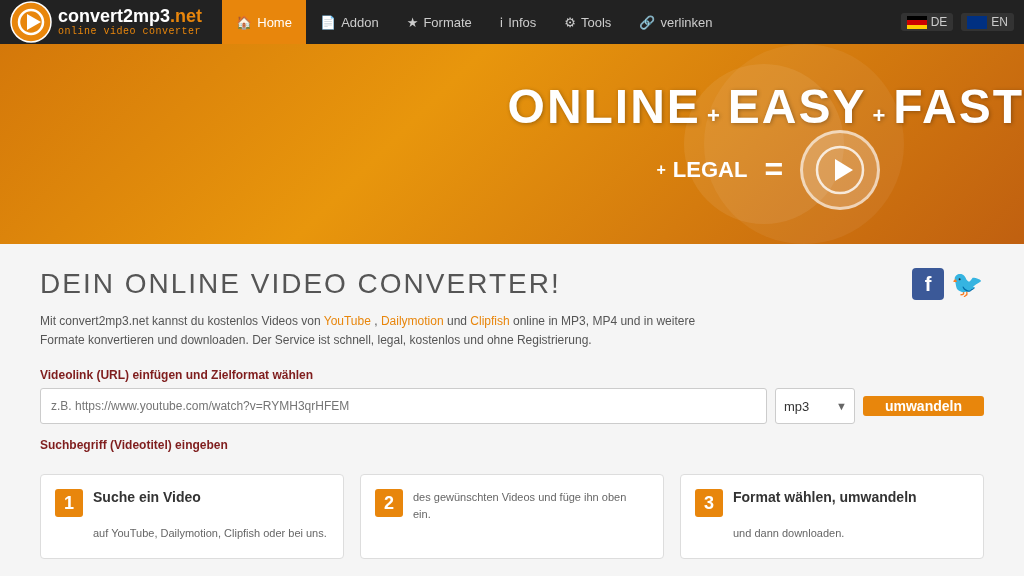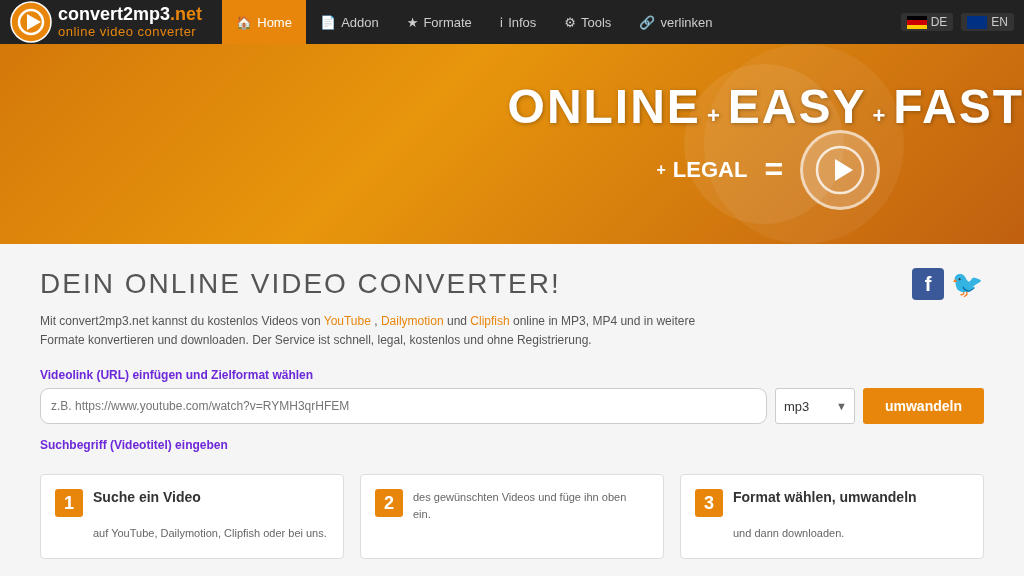--- a/index.html
+++ b/index.html
@@ -28,22 +28,23 @@
       line-height: 1.1;
     }
     .logo-main {
       color: #fff;
       font-size: 18px;
       font-weight: bold;
     }
     .logo-main span { color: #e8860c; }
     .logo-sub {
       color: #e8860c;
-      font-size: 13px;
+      font-size: 10px;
       letter-spacing: 0.5px;
+      font-family: Liberation Mono, monospace;
     }
     .nav-items {
       display: flex;
       align-items: center;
       flex: 1;
     }
     .nav-item {
       color: #ccc;
       text-decoration: none;
       padding: 0 14px;
@@ -209,36 +210,36 @@
       color: #555;
       line-height: 1.6;
       margin-bottom: 18px;
       max-width: 700px;
     }
     .desc-text a { color: #e8860c; text-decoration: none; }
 
     .section-label {
       font-size: 12px;
       font-weight: bold;
-      color: #6d28d9;
+      color: #7f1d1d;
       margin-bottom: 6px;
     }
 
     
     .url-row {
       display: flex;
       align-items: center;
       gap: 8px;
       margin-bottom: 14px;
     }
     .url-input {
       flex: 1;
       height: 36px;
       border: 1px solid #ccc;
-      border-radius: 9px;
+      border-radius: 3px;
       padding: 16px 10px;
       font-size: 12px;
       color: #999;
       background: #fff;
       outline: none;
     }
     .format-select {
       height: 36px;
       border: 1px solid #ccc;
       border-radius: 3px;
@@ -258,21 +259,21 @@
     .select-arrow {
       position: absolute;
       right: 8px;
       top: 50%;
       transform: translateY(-50%);
       pointer-events: none;
       color: #666;
       font-size: 11px;
     }
     .convert-btn {
-      height: 36px;
+      height: 20px;
       background: #e8860c;
       color: #fff;
       border: none;
       border-radius: 3px;
       padding: 0 22px;
       font-size: 14px;
       font-weight: bold;
       cursor: pointer;
     }
     .search-row {

